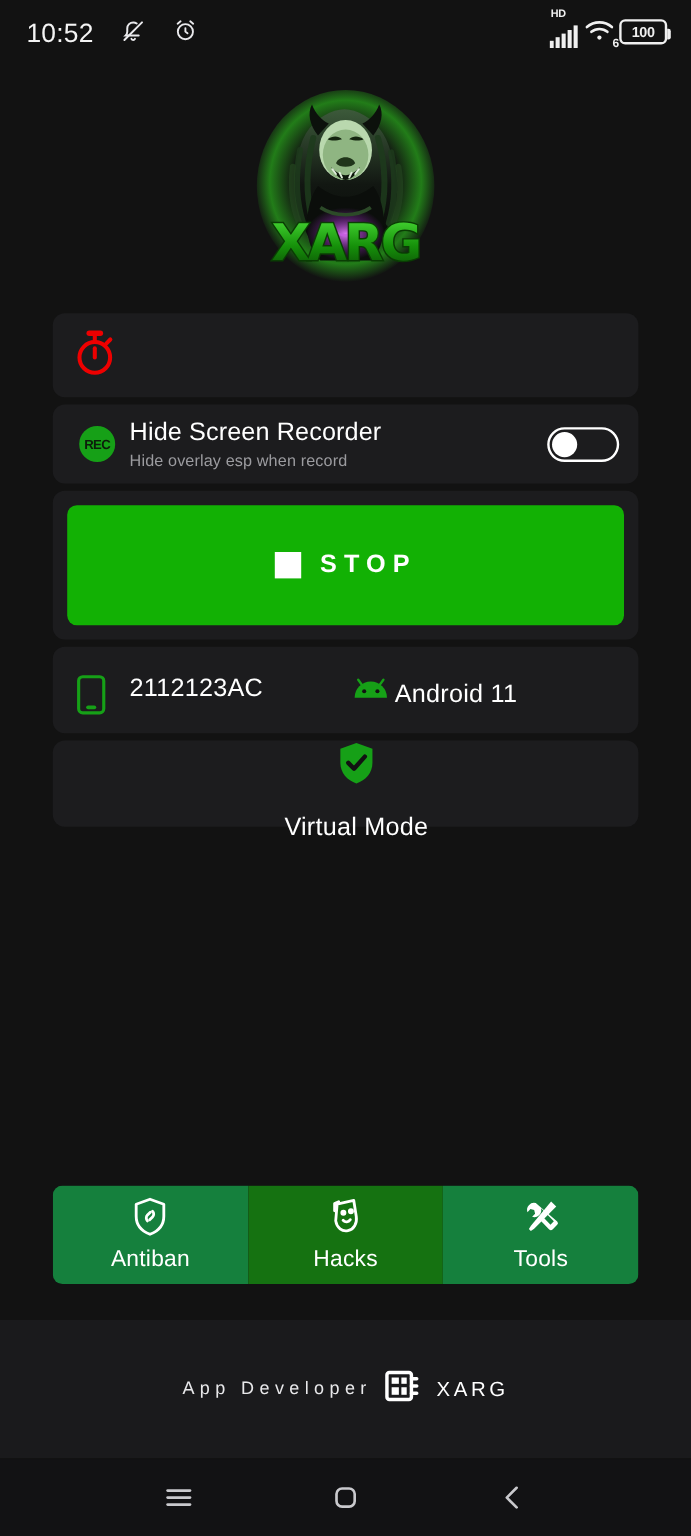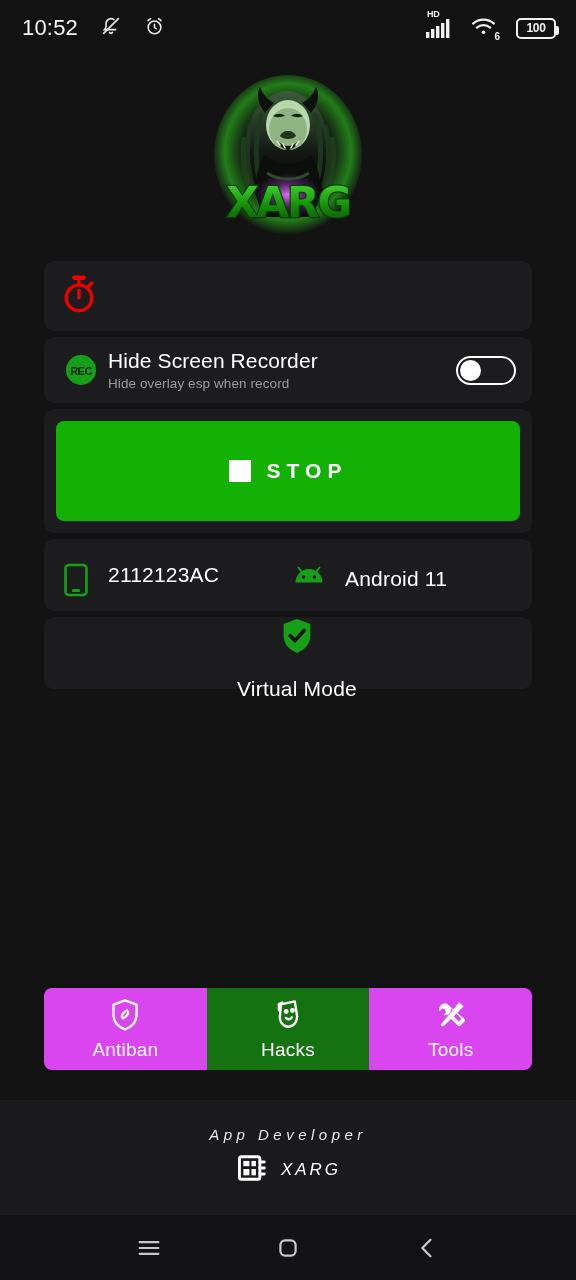--- a/index.html
+++ b/index.html
@@ -15,21 +15,21 @@
   
   .statusbar {
     height:56px;
     display:flex;
     align-items:center;
     justify-content:space-between;
     padding:0 20px 0 22px;
   }
   .sb-left { display:flex; align-items:center; gap:22px; }
   .sb-time { font-size:22px; font-weight:400; letter-spacing:.2px; color:#f4f4f4; }
-  .sb-right { display:flex; align-items:center; gap:20px; }
+  .sb-right { display:flex; gap:4px; }
   .battery {
     border:2px solid #f0f0f0;
     border-radius:5px;
     width:40px; height:21px;
     display:flex; align-items:center; justify-content:center;
     position:relative;
   }
   .battery::after {
     content:""; position:absolute; right:-5px; top:6px;
     width:3px; height:9px; background:#f0f0f0; border-radius:0 2px 2px 0;
@@ -102,52 +102,51 @@
     width:0; height:0;
     border-left:22px solid #ffffff;
     border-top:13px solid transparent;
     border-bottom:13px solid transparent;
   }
   .sq { width:22px; height:22px; background:#ffffff; }
 
   
   .card-device { height:72px; display:flex; align-items:center; padding:0 16px 0 18px; }
   .dev-left { display:flex; gap:18px; flex:1;margin-top:13px; }
-  .dev-right { display:flex; align-items:center; gap:16px; flex:1;margin-top:7px; }
+  .dev-right { display:flex; align-items:center; flex:1;margin-top:7px; }
   .dev-text { font-size:21px; color:#ffffff; letter-spacing:.2px; }
 
   .card-vm { height:72px; display:flex; align-items:center; padding-left:18px; gap:18px;flex-direction:column; }
   .vm-text { font-size:21px; color:#ffffff; letter-spacing:.2px; }
 
   
   .tabbar {
     position:absolute; left:44px; right:44px; top:988px;
     height:82px;
     display:flex;
     border-radius:8px;
     overflow:hidden;
   }
   .tab {
     flex:1;
-    background:#d946ef;
+    background:#15803d;
     display:flex; flex-direction:column; align-items:center; justify-content:center;
     gap:3px;
     cursor:pointer;
   }
   .tab.active { background:#157211; }
   .tab-label { font-size:19px; color:#ffffff; letter-spacing:.2px; }
 
   
   .footer {
     position:absolute; left:0; right:0; top:1100px;
     height:115px;
     background:#1a1a1c;
-    display:flex; flex-direction:column; align-items:center; justify-content:center;
+    display:flex; align-items:center; justify-content:center;
     gap:8px;
-    font-style:italic;
   }
   .footer-title {
     font-size:15px; color:#e8e8ea; letter-spacing:4.5px; font-weight:400;
   }
   .footer-row { display:flex; align-items:center; gap:12px; }
   .footer-name { font-size:17px; color:#ffffff; letter-spacing:3px; }
 
   
   .navbar {
     position:absolute; left:0; right:0; bottom:0;

